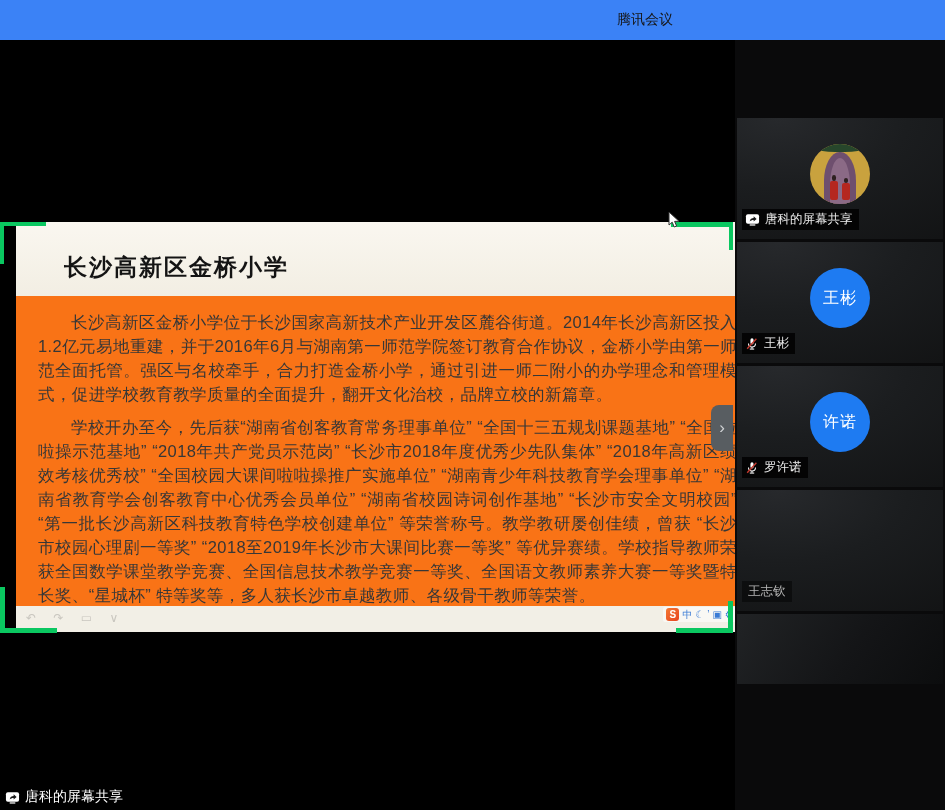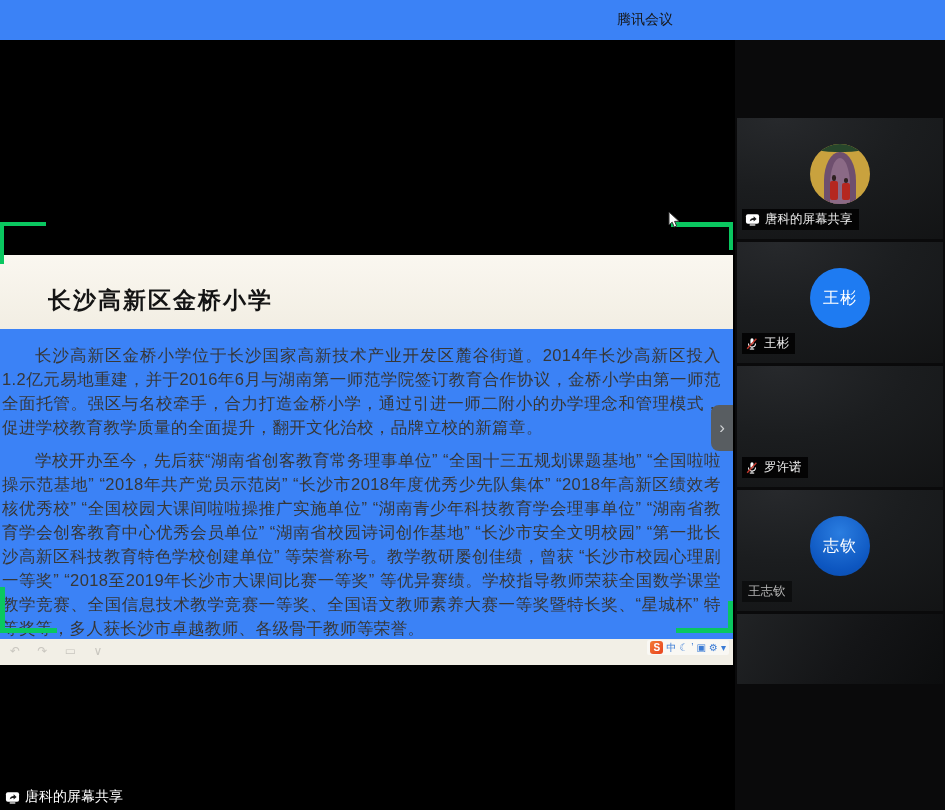--- a/index.html
+++ b/index.html
@@ -6,24 +6,24 @@
   body{
     width:945px;height:810px;position:relative;overflow:hidden;
     background:#000;font-family:"Liberation Sans","DejaVu Sans",sans-serif;
   }
   
   .titlebar{position:absolute;left:0;top:0;width:945px;height:40px;background:#3b82f6;}
   .titlebar .title{position:absolute;left:617px;top:11px;font-size:14px;color:#161616;}
   
   .stage{position:absolute;left:0;top:40px;width:945px;height:770px;background:#000;}
   
-  .slide{position:absolute;left:0;top:222px;width:733px;height:410px;display:flex;flex-direction:column;background:#f6f3ea;margin-top:33px;}
+  .slide{position:absolute;left:16px;top:222px;width:733px;height:410px;display:flex;flex-direction:column;background:#f6f3ea;}
   .slide-header{height:74px;position:relative;background:linear-gradient(180deg,#faf7f0 0%,#f2eee3 100%);}
   .slide-title{position:absolute;left:48px;top:30px;font-size:23px;font-weight:bold;color:#141414;letter-spacing:2px;}
-  .slide-body{height:310px;background:#3b82f6;box-sizing:border-box;padding:14px 12px 0 2px;overflow:hidden;}
+  .slide-body{height:310px;background:#f97316;box-sizing:border-box;padding:14px 12px 0 22px;overflow:hidden;}
   .slide-body p{margin:0;font-size:16.5px;line-height:24px;color:#373737;text-align:justify;text-indent:2em;letter-spacing:.4px;}
   .slide-body p + p{margin-top:9px;}
   .slide-footer{flex:1;position:relative;background:#f2efe6;}
   .footer-icons{position:absolute;left:10px;top:5px;color:#c9c6bf;font-size:12px;letter-spacing:7px;}
   
   .ime-bar{position:absolute;right:4px;top:1px;display:flex;align-items:center;gap:3px;background:rgba(255,255,255,.55);padding:1px 3px;border-radius:2px;}
   .ime-logo{width:13px;height:13px;border-radius:3px;background:linear-gradient(135deg,#f47a33,#e8431f);color:#fff;font-size:10px;font-weight:bold;display:flex;align-items:center;justify-content:center;}
   .ime-icon{color:#3a7bd5;font-size:10px;line-height:13px;}
   
   .gb{position:absolute;background:#0ac760;}
@@ -159,35 +159,35 @@
           <line x1="8" y1="11.5" x2="8" y2="13.5" stroke="#fff" stroke-width="1.2"></line>
           <line x1="5.5" y1="13.8" x2="10.5" y2="13.8" stroke="#fff" stroke-width="1.2"></line>
           <line x1="2.5" y1="13.5" x2="13" y2="2" stroke="#c43a2f" stroke-width="1.6"></line>
         </svg>
       </span>
       <span>王彬</span>
     </div>
   </div>
 
   <div class="tile">
+    <div class="avatar blue">许诺</div>
     <div class="label">
       <span class="licon">
         <svg viewBox="0 0 16 16" width="14" height="14">
           <rect x="6.2" y="1.5" width="3.6" height="7" rx="1.8" fill="#fff"></rect>
           <path d="M4 7.5 a4 4 0 0 0 8 0" fill="none" stroke="#fff" stroke-width="1.2"></path>
           <line x1="8" y1="11.5" x2="8" y2="13.5" stroke="#fff" stroke-width="1.2"></line>
           <line x1="5.5" y1="13.8" x2="10.5" y2="13.8" stroke="#fff" stroke-width="1.2"></line>
           <line x1="2.5" y1="13.5" x2="13" y2="2" stroke="#c43a2f" stroke-width="1.6"></line>
         </svg>
       </span>
       <span>罗许诺</span>
     </div>
   </div>
 
   <div class="tile">
-    <div class="avatar blue grad">志钦</div>
     <div class="label noicon">
       <span>王志钦</span>
     </div>
   </div>
 
   <div class="tile partial"></div>
 </div>
 
 </body></html>

